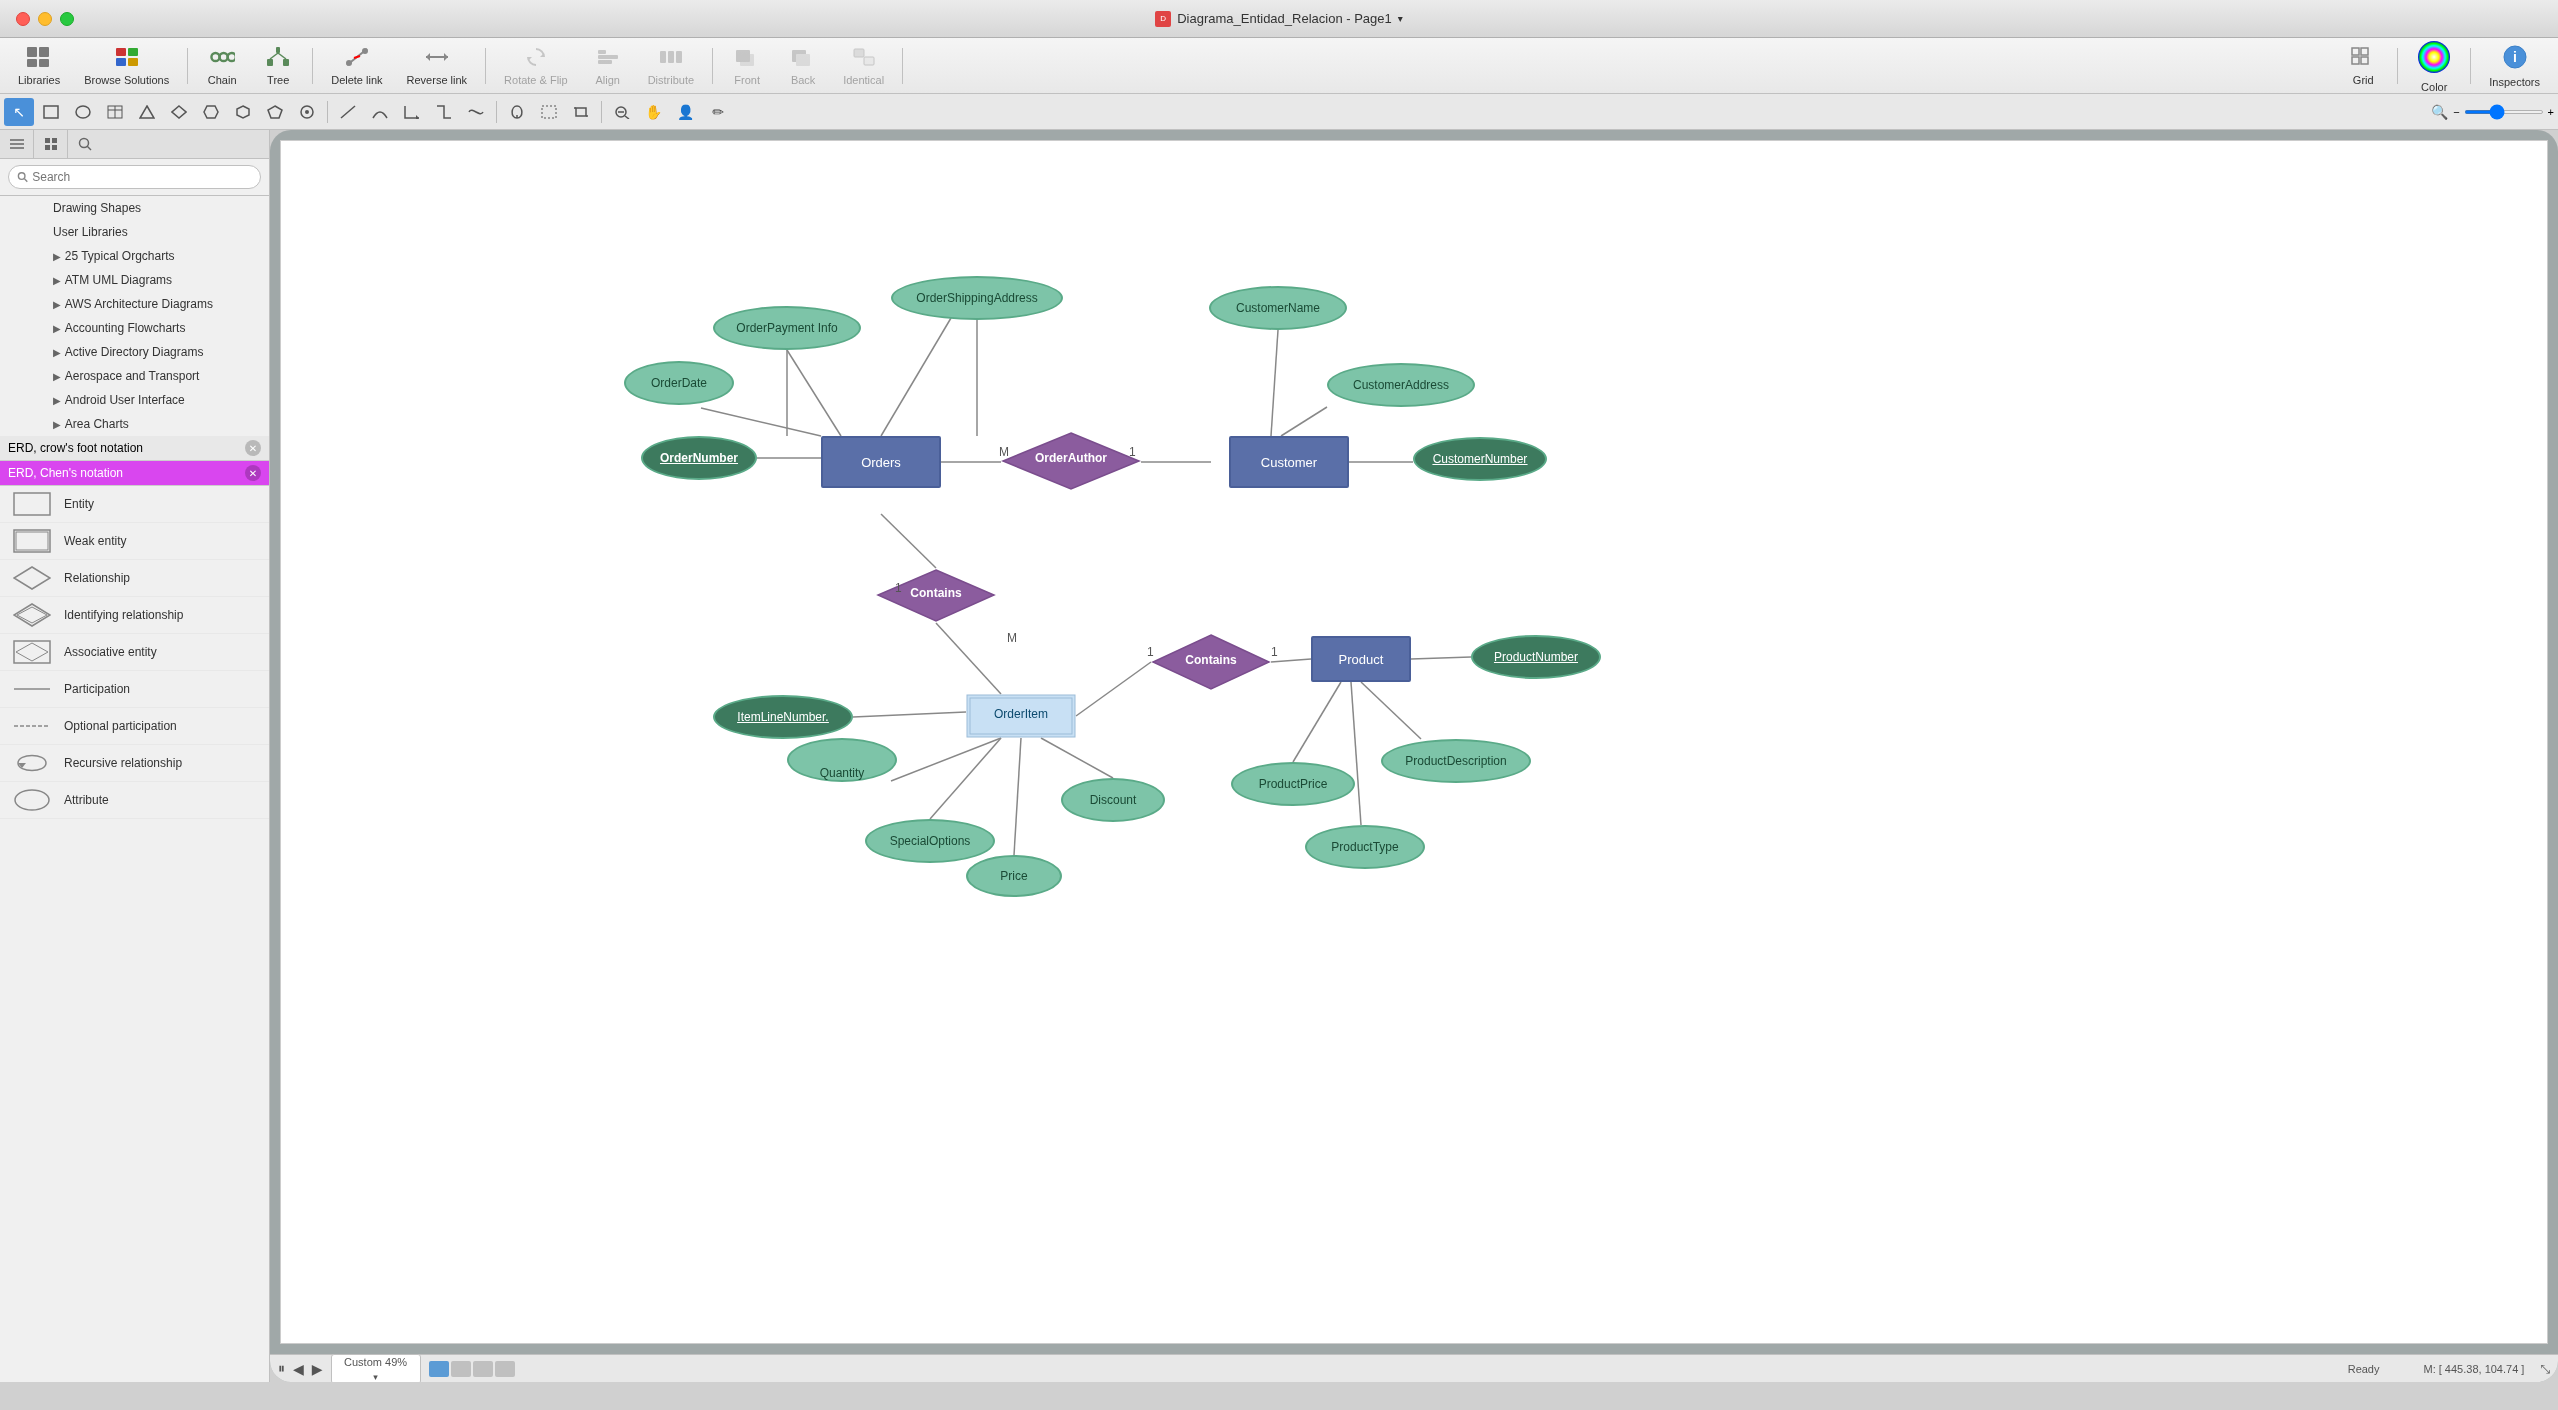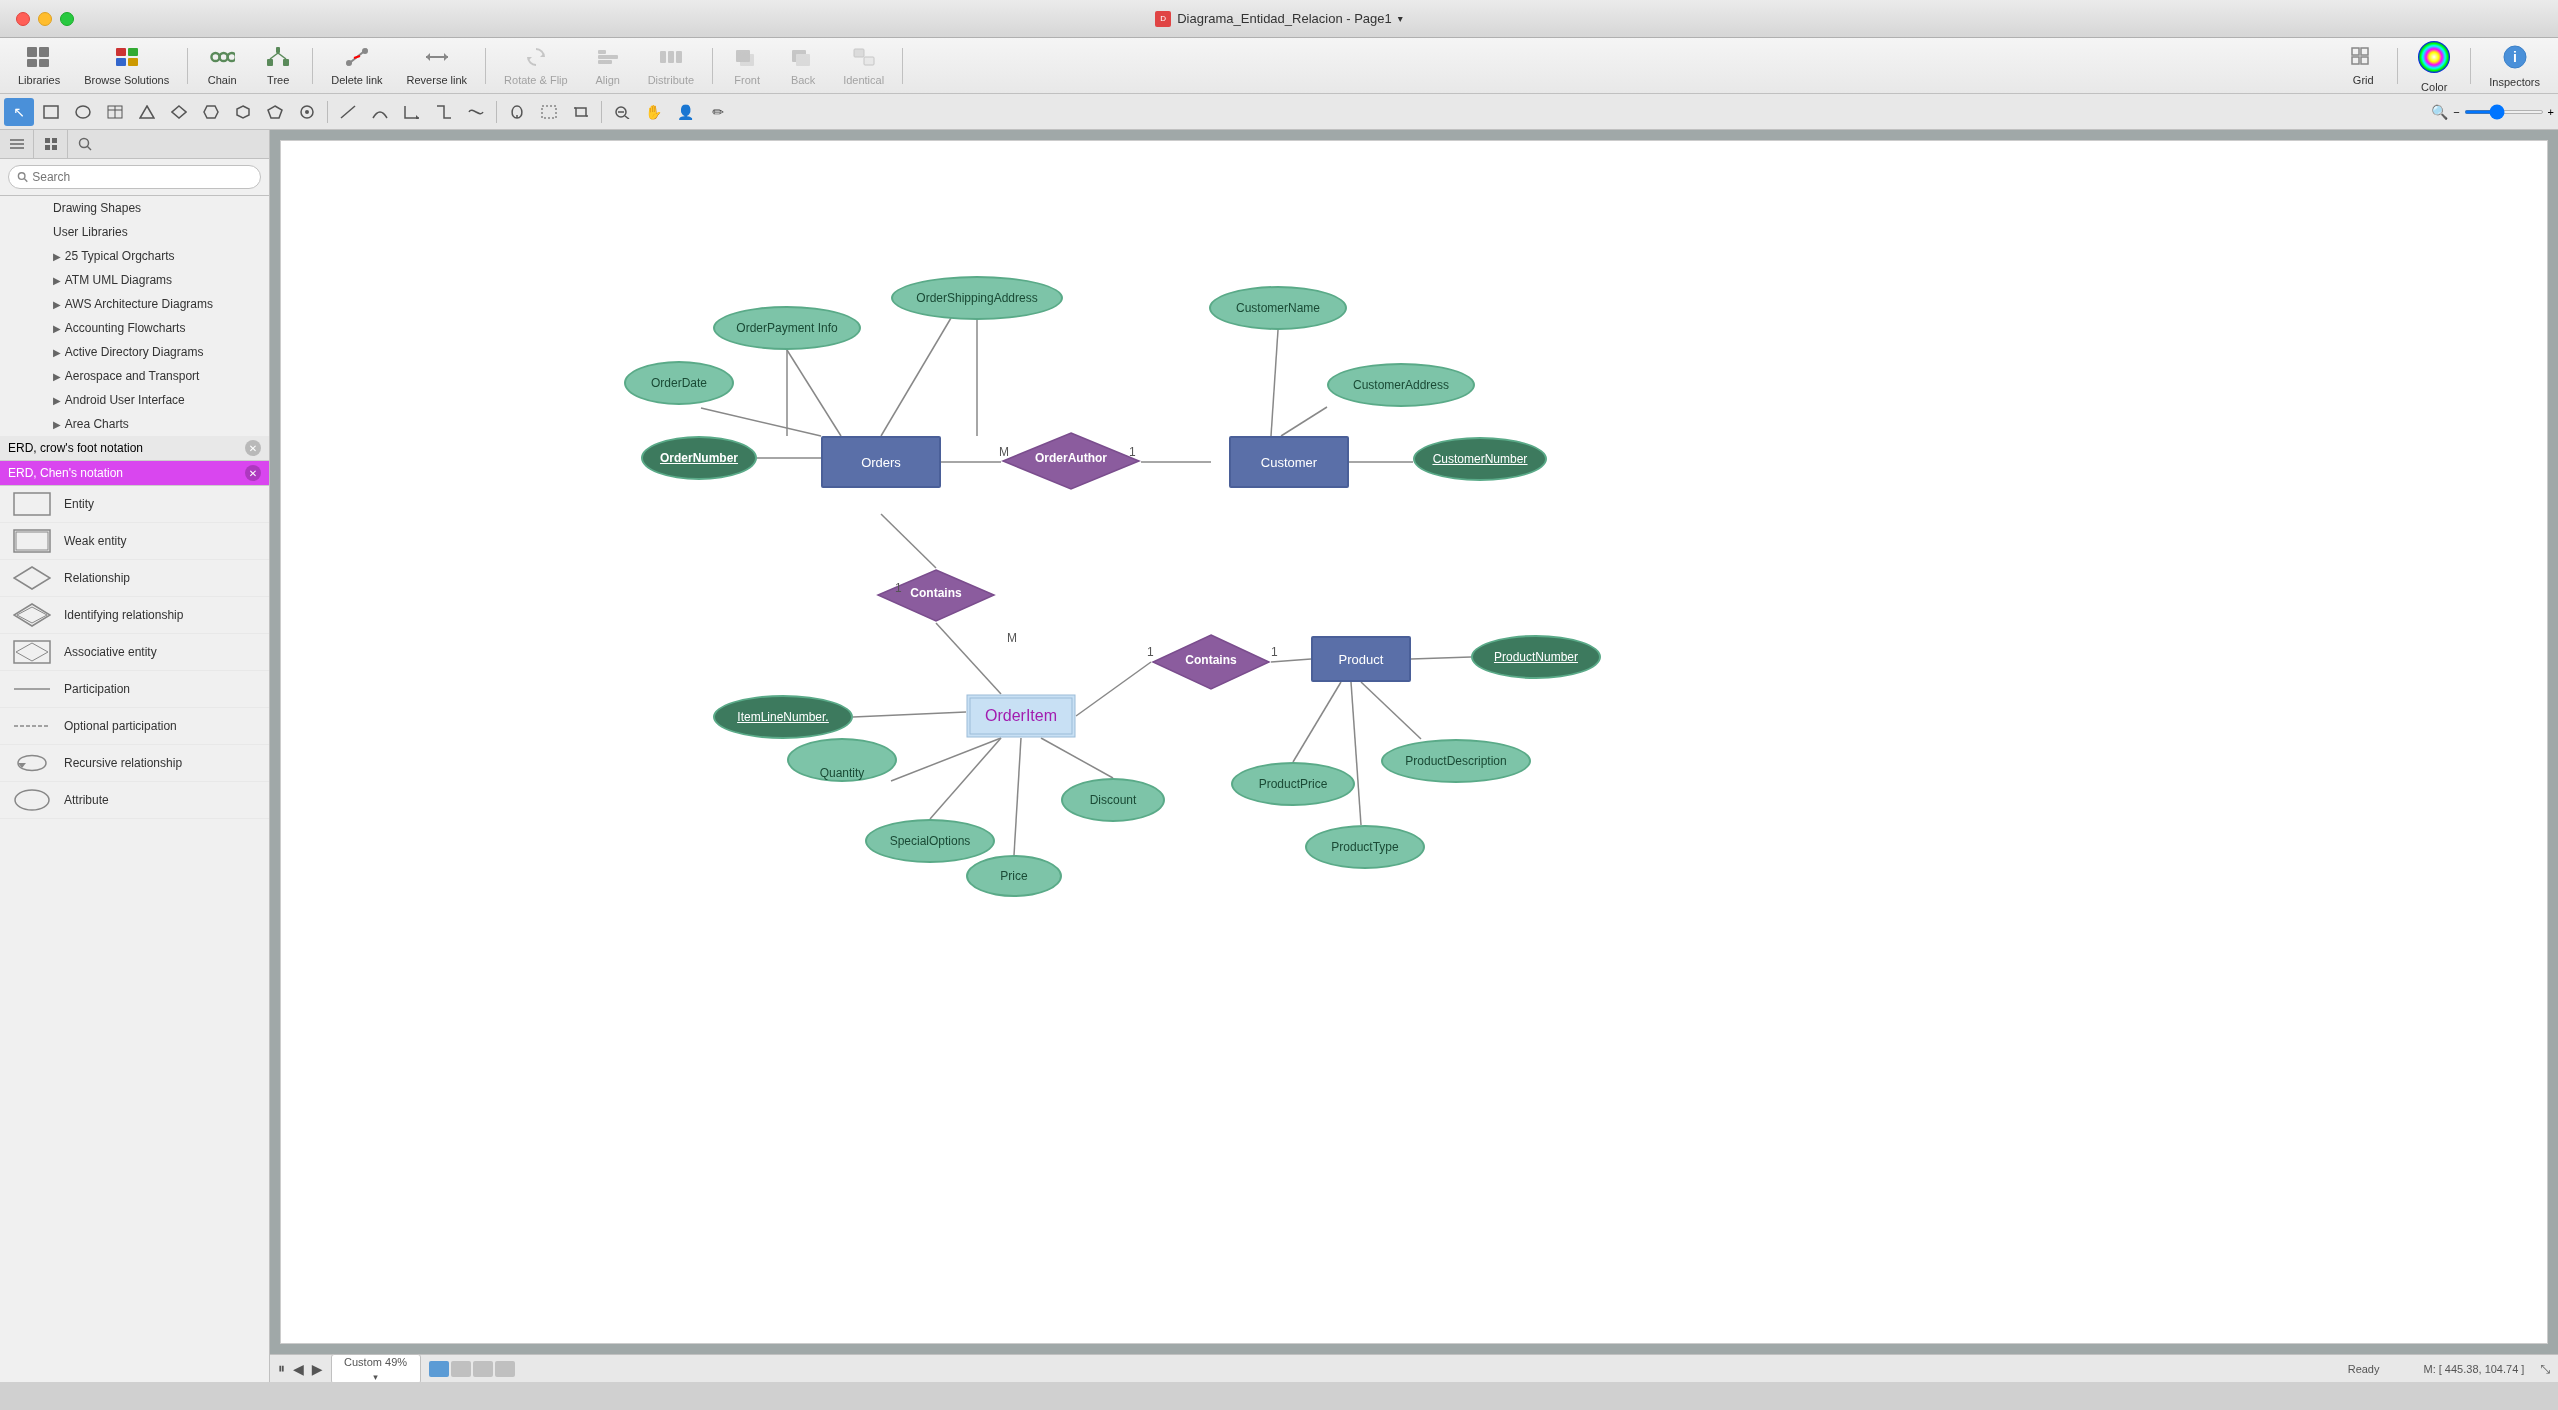--- a/index.html
+++ b/index.html
@@ -76,21 +76,21 @@
     .erd-close { width: 16px; height: 16px; border-radius: 50%; background: rgba(0,0,0,0.2);
       display: flex; align-items: center; justify-content: center; font-size: 10px; color: white; }
     .erd-shape-item {
       display: flex; align-items: center; padding: 5px 12px; gap: 12px;
       font-size: 12px; color: #333; cursor: pointer; border-bottom: 1px solid #e8e8e8;
     }
     .shape-preview { width: 40px; height: 26px; display: flex; align-items: center; justify-content: center; }
 
     
     #canvas-area {
-      flex: 1; background: #a0a8a8; display: flex; flex-direction: column; overflow: hidden; position: relative;
+      flex: 1; background: #a0a8a8; display: flex; flex-direction: column; overflow: hidden; position: relative; border-radius: 21px;
     }
     #canvas {
       flex: 1; background: white; margin: 10px; border: 1px solid #ccc;
       position: relative; overflow: hidden;
     }
 
     
     #bottombar {
       height: 28px; background: #e8e8e8; border-top: 1px solid #c0c0c0;
       display: flex; align-items: center; padding: 0 8px; gap: 8px; font-size: 11px; color: #555;
@@ -747,21 +747,21 @@
 
       <div class="erd-entity" style="left:1030px;top:495px;width:100px;height:46px;">
         <span>Product</span>
       </div>
 
       <div style="position:absolute;left:685px;top:553px;width:110px;height:44px;">
         <svg width="110" height="44" viewBox="0 0 110 44" style="position:absolute;top:0;left:0;">
           <rect x="1" y="1" width="108" height="42" fill="#c8e0f4" stroke="#9bbcd8" stroke-width="1"></rect>
           <rect x="4" y="4" width="102" height="36" fill="none" stroke="#9bbcd8" stroke-width="1"></rect>
         </svg>
-        <span style="position:absolute;z-index:2;font-size:16px;color:#a21caf;width:100%;text-align:center;top:13px;">OrderItem</span>
+        <span style="position:absolute;z-index:2;font-size:12px;color:#0c4a6e;width:100%;text-align:center;top:13px;">OrderItem</span>
       </div>
 
       <div class="erd-relationship" style="position:absolute;left:720px;top:290px;width:140px;height:60px;">
         <svg width="140" height="60" viewBox="0 0 140 60" style="position:absolute;top:0;left:0;">
           <polygon points="70,2 138,30 70,58 2,30" fill="#8b5c9e" stroke="#7a4d8d" stroke-width="1.5"></polygon>
         </svg>
         <span style="position:absolute;z-index:2;font-size:12px;font-weight:600;color:white;width:100%;text-align:center;top:20px;">OrderAuthor</span>
       </div>
 
       <div class="erd-relationship" style="position:absolute;left:595px;top:427px;width:120px;height:55px;">

